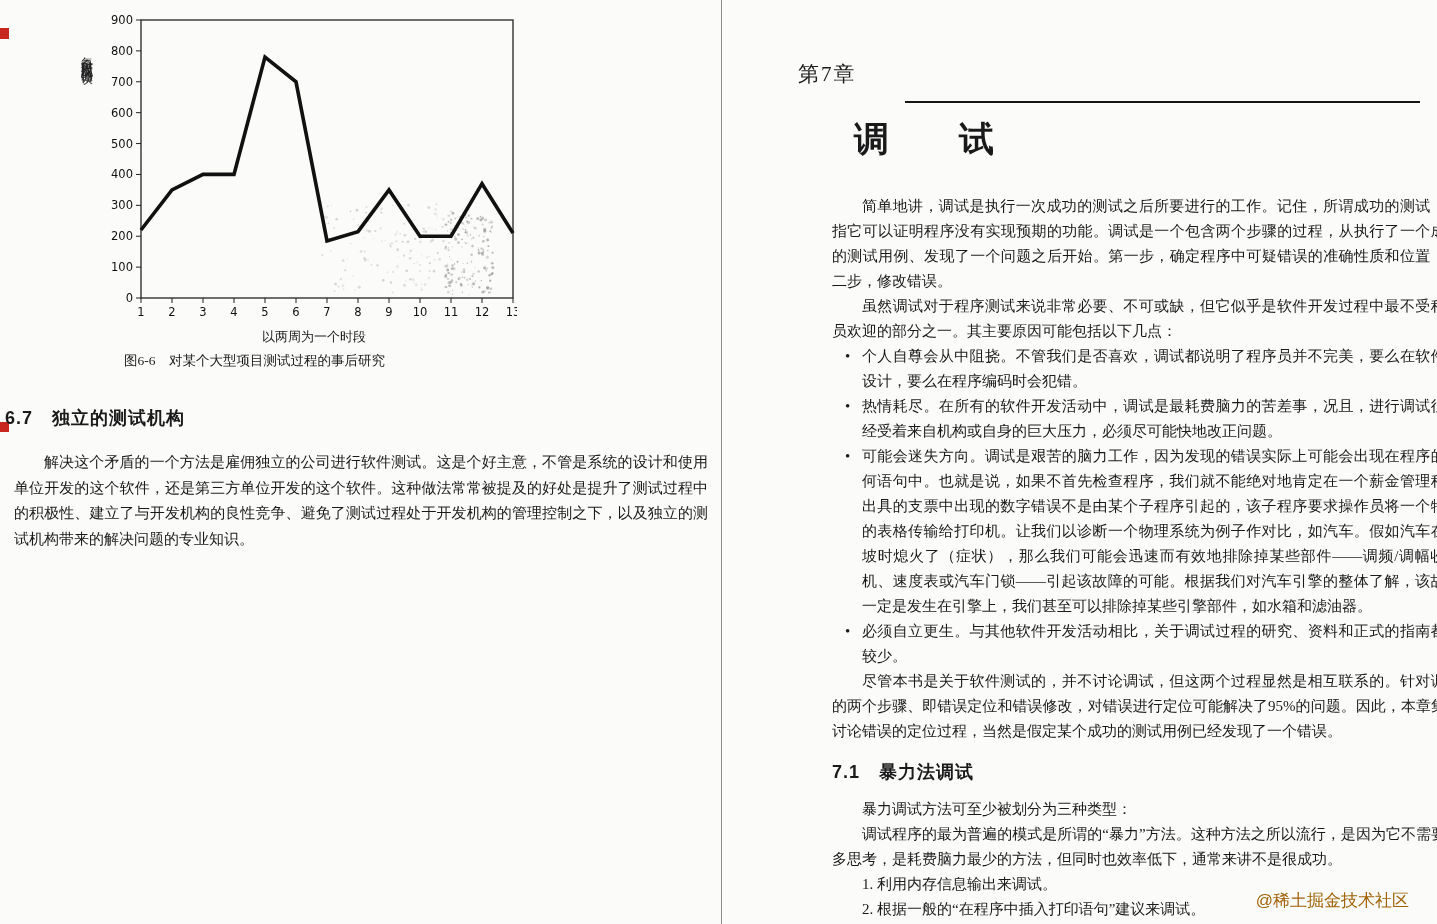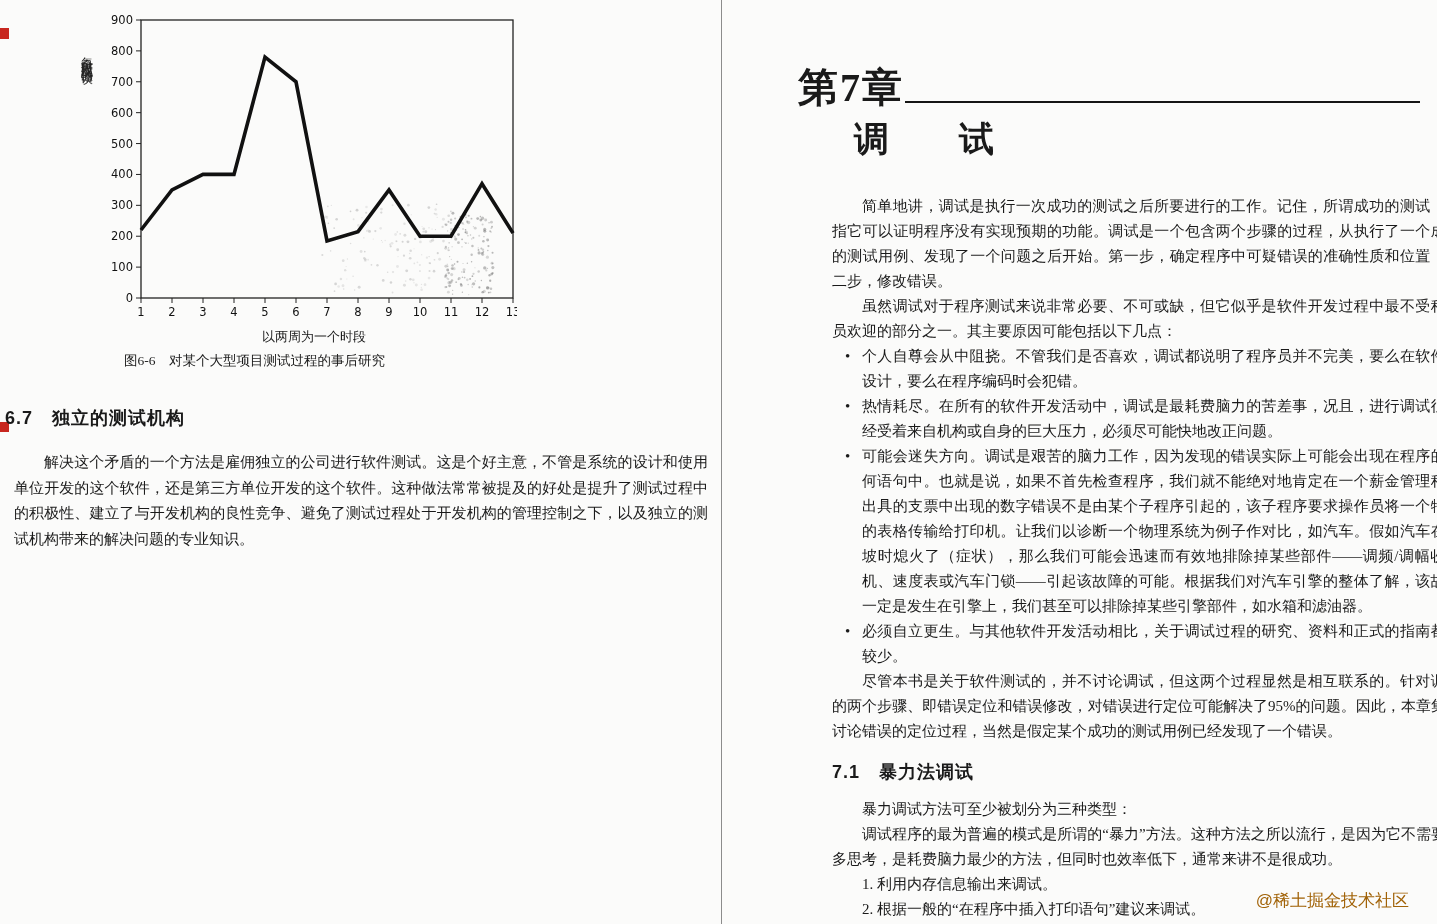--- a/index.html
+++ b/index.html
@@ -38,21 +38,21 @@
   }
   .left-body {
     position:absolute; left:14px; top:450px; width:694px;
     font-size:15px; line-height:25.5px; text-align:justify;
   }
   .left-body p { text-indent:2em; margin:0; }
 
   
   .chapter-label {
     position:absolute; left:76px; top:60px;
-    font-size:40px; font-weight:700; letter-spacing:2px;
+    font-size:21px; font-weight:400; letter-spacing:2px;
   }
   .chapter-rule { position:absolute; left:183px; top:101px; width:515px; height:2px; background:#151515; }
   .chapter-title {
     position:absolute; left:132px; top:116px;
     font-size:35px; font-weight:bold;
   }
   .right-body {
     position:absolute; left:76px; top:194px; width:629px;
     font-size:15px; line-height:25px; text-align:justify;margin-left:34px;
   }

